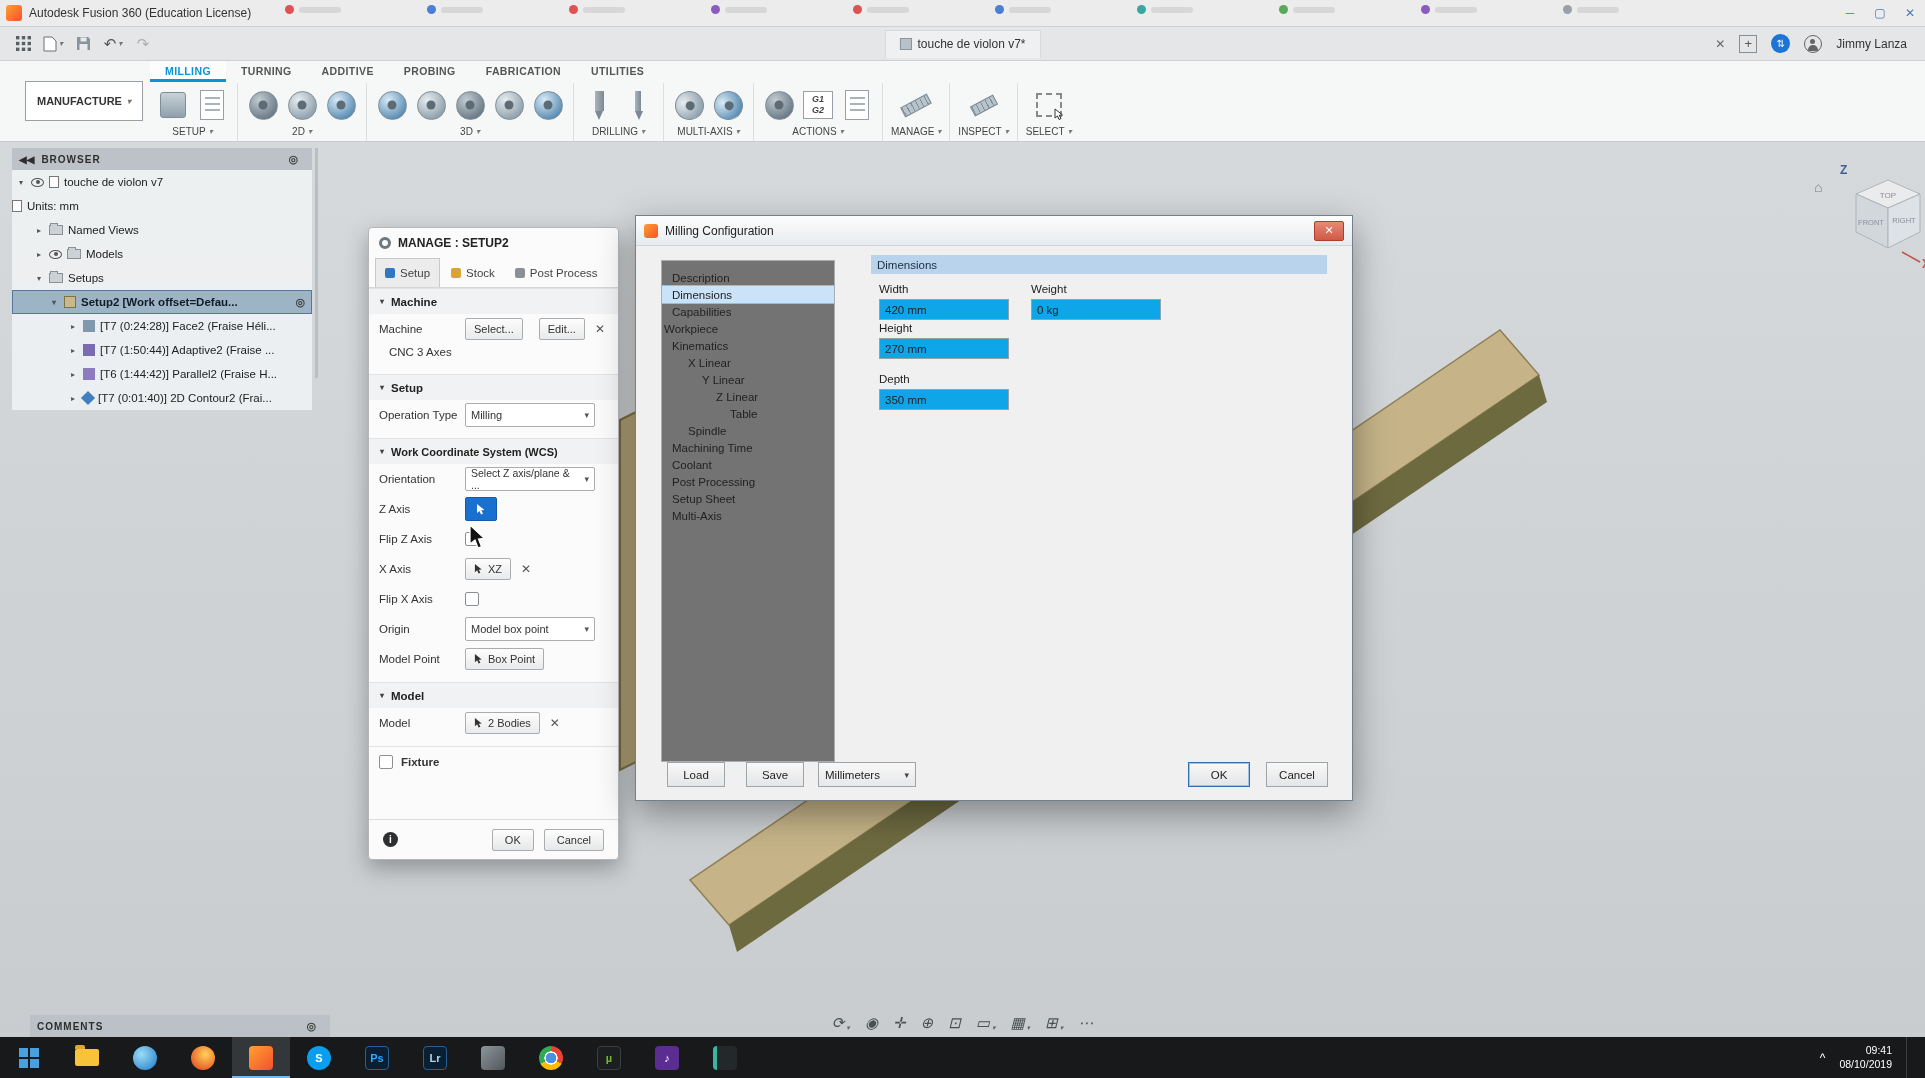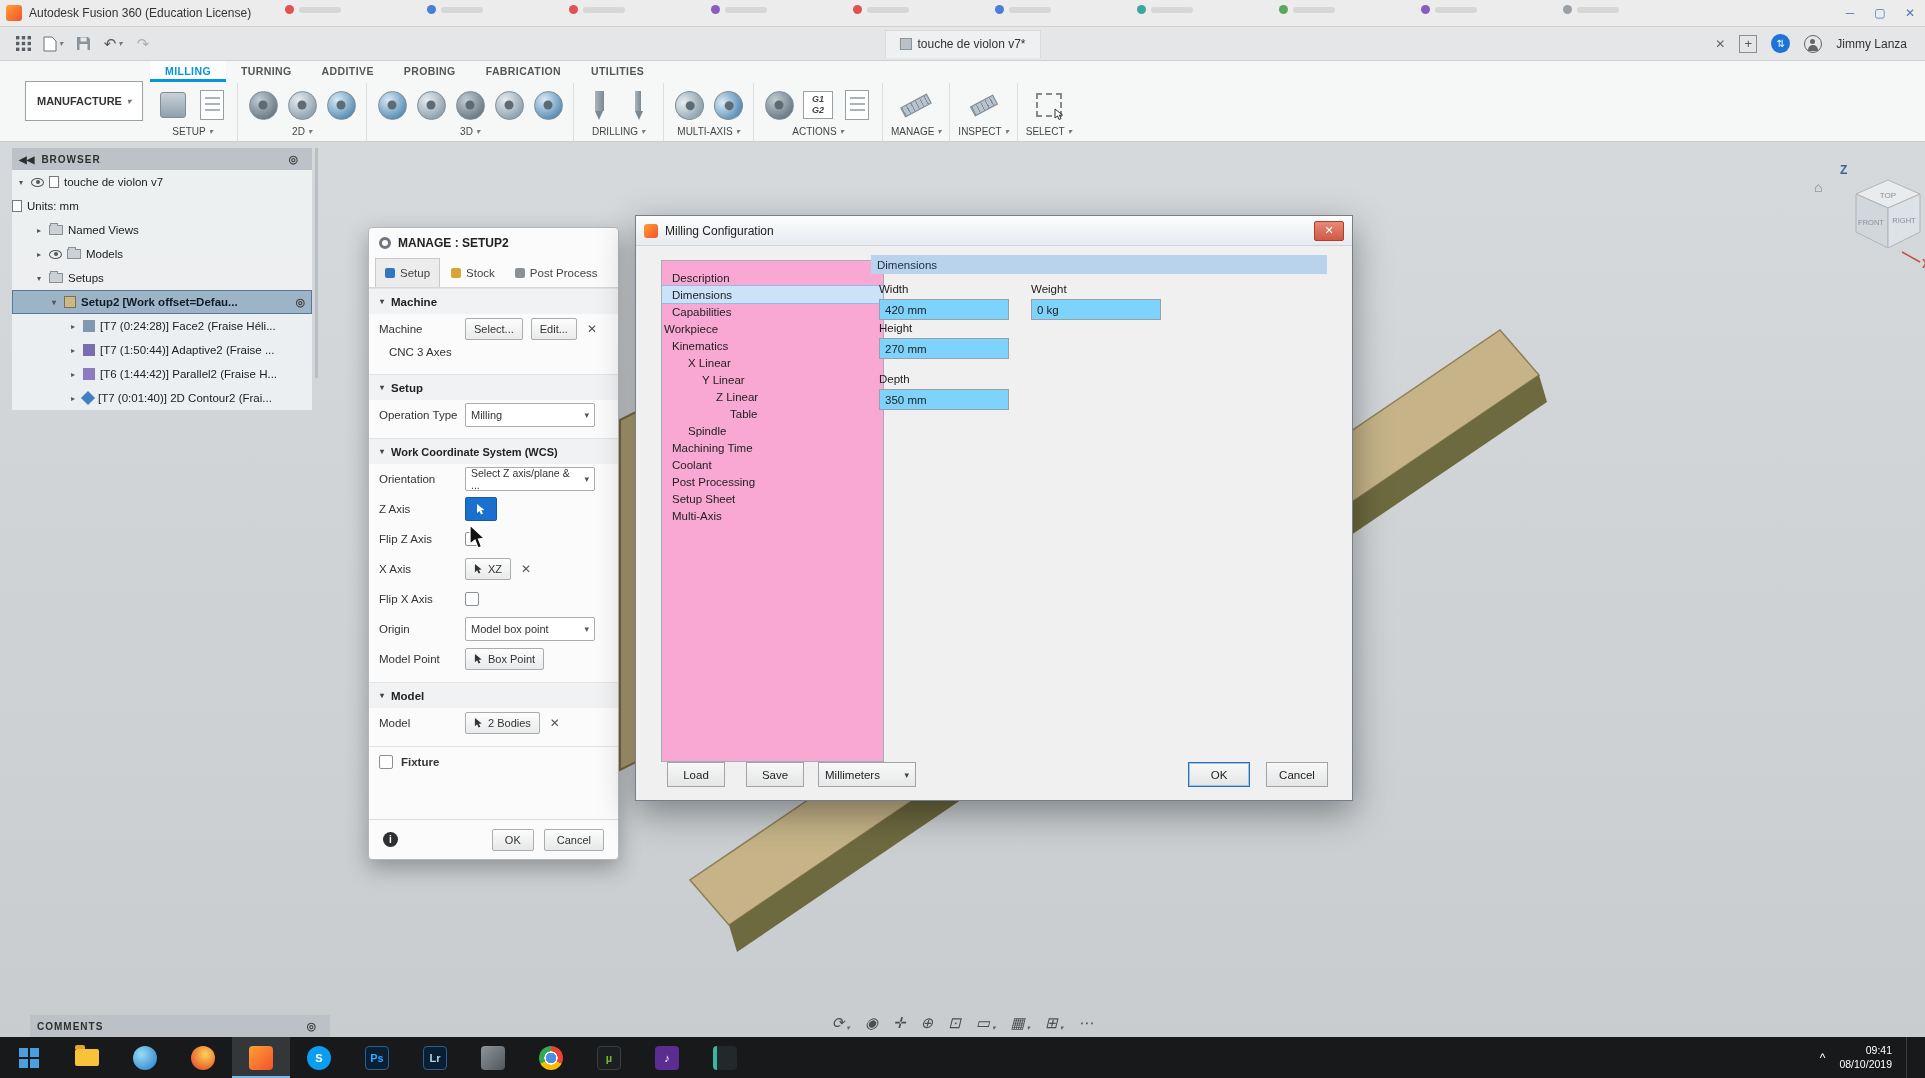--- a/index.html
+++ b/index.html
@@ -94,28 +94,28 @@
   .xdel{margin-left:10px;color:#555;font-size:12px;}
   .sfoot{margin-top:auto;border-top:1px solid #ddd;height:40px;display:flex;align-items:center;padding:0 14px;gap:10px;}
   .infoi{width:15px;height:15px;border-radius:50%;background:#2d2f31;color:#fff;font-size:10px;display:flex;align-items:center;justify-content:center;font-weight:bold;}
   .okbtn,.cancbtn{height:22px;background:linear-gradient(#fdfdfd,#e6e7e8);border:1px solid #a9adb0;border-radius:2px;font-size:11px;color:#333;padding:0 12px;}
   .cncname{padding:2px 10px 6px 20px;color:#333;}
 
   
   #machdlg{position:absolute;left:635px;top:215px;width:718px;height:586px;background:#f0f0f0;border:1px solid #73808c;box-shadow:0 12px 34px rgba(0,0,0,.38);z-index:10;font-size:11.5px;}
   .mtitle{height:30px;background:linear-gradient(#fdfdfe,#e7ebef);display:flex;align-items:center;gap:7px;padding:0 8px;border-bottom:1px solid #d0d4d8;font-size:12px;color:#222;}
   .mclose{margin-left:auto;width:30px;height:20px;background:linear-gradient(#e78a77,#d05a45);border:1px solid #a8402e;border-radius:2px;color:#fff;display:flex;align-items:center;justify-content:center;font-size:11px;}
-  #mtree{position:absolute;left:25px;top:44px;width:223px;height:502px;background:#f9a8d4;border:1px solid #a8adb2;padding-top:8px;overflow:hidden;}
+  #mtree{position:absolute;left:25px;top:44px;width:174px;height:502px;background:#737373;border:1px solid #a8adb2;padding-top:8px;overflow:hidden;}
   .mti{height:17px;display:flex;align-items:center;color:#222;}
   .mti.sel{background:#cbe3f8;outline:1px solid #8fbde4;}
   #mpanel{position:absolute;left:235px;top:39px;width:456px;}
   .mphead{height:19px;background:#b9d3ec;display:flex;align-items:center;padding:0 6px;color:#1c2e42;}
   .fld{position:absolute;}
   .fld label{display:block;color:#222;margin-bottom:4px;}
-  .fld input{width:130px;height:21px;border:1px solid #98a0a8;background:#7dd3fc;font-size:11.5px;padding:0 5px;font-family:"Liberation Sans",sans-serif;color:#222;}
+  .fld input{width:130px;height:21px;border:1px solid #98a0a8;background:#0ea5e9;font-size:11.5px;padding:0 5px;font-family:"Liberation Sans",sans-serif;color:#222;}
   .wbtn{position:absolute;height:25px;background:linear-gradient(#f8f8f8,#e4e5e6);border:1px solid #9fa4a9;font-size:11.5px;color:#222;display:flex;align-items:center;justify-content:center;}
   .wbtn.focus{border:1px solid #2f6fb0;box-shadow:0 0 0 1px #9cc3e8 inset;}
   .udd{position:absolute;height:25px;background:linear-gradient(#f8f8f8,#e7e8e9);border:1px solid #9fa4a9;display:flex;align-items:center;padding:0 6px;gap:8px;font-size:11.5px;color:#222;}
   .udd .car{margin-left:auto;font-size:9px;color:#444;}
 
   
   #navbar{position:absolute;left:50%;transform:translateX(-50%);top:1014px;display:flex;gap:15px;align-items:center;z-index:5;}
   #navbar span{font-size:15px;color:#4a4f52;display:flex;align-items:flex-end;gap:2px;}
   #navbar .car{font-size:7px;color:#666;}
   #commentsbar{position:absolute;left:12px;top:1015px;width:300px;z-index:5;margin-left:18px;}
@@ -500,21 +500,21 @@
       </span>
   </div>
 
   <div class="sech">
       <span class="tri">▾</span>
       <span>Machine</span>
     </div>
   <div class="srow">
     <span class="slabel">Machine</span>
     <button class="sbtn">Select...</button>
-    <button class="sbtn" style="margin-left:8px">Edit...</button>
+    <button class="sbtn" style="margin-left:16px">Edit...</button>
     <span class="xdel">✕</span>
   </div>
   <div class="cncname">CNC 3 Axes</div>
 
   <div class="sech" style="margin-top:10px">
       <span class="tri">▾</span>
       <span>Setup</span>
     </div>
   <div class="srow">
     <span class="slabel">Operation Type</span>

